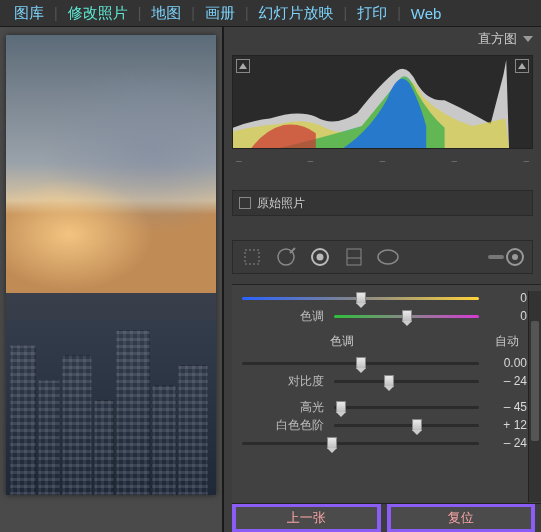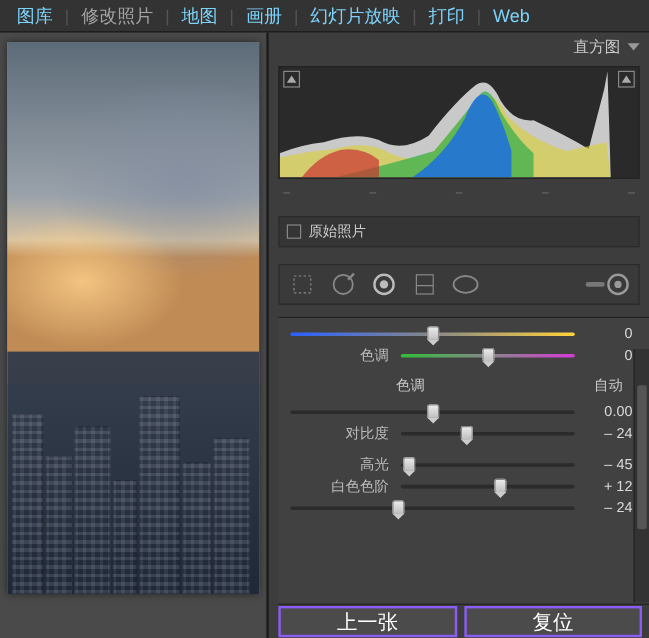--- a/index.html
+++ b/index.html
@@ -1,19 +1,19 @@
 <!DOCTYPE html>
 <html><head>
 <meta charset="utf-8">
 <style>
   html,body{margin:0;padding:0;background:#2b2b2b;font-family:"Microsoft YaHei",Arial,sans-serif;color:#ccc;font-size:12px;overflow:hidden;width:541px;height:532px}
   .root{width:541px;height:532px;background:#333;display:flex;flex-direction:column}
   .tabs{height:26px;display:flex;align-items:center;padding:0 4px;background:#333;border-bottom:1px solid #1a1a1a}
   .tab{padding:0 10px;color:#7dd3fc;font-size:15px;cursor:pointer}
-  .tab.active{color:#a3a3a3}
+  .tab.active{color:#5eead4}
   .tab-sep{color:#555;font-size:14px}
   .main{flex:1;display:flex;overflow:hidden}
   .preview-col{flex:0 0 222px;background:#4a4a4a;border-right:2px solid #1a1a1a;position:relative;display:flex;align-items:flex-start;justify-content:center;padding-top:8px}
   .preview-frame{width:210px;height:460px;background:#888;box-shadow:0 0 6px rgba(0,0,0,.5);position:relative;overflow:hidden}
   .sky{position:absolute;left:0;right:0;top:0;height:62%;
     background:
       radial-gradient(120px 80px at 30% 70%, rgba(255,210,140,.8), transparent 70%),
       radial-gradient(160px 120px at 70% 40%, rgba(130,140,160,.7), transparent 70%),
       linear-gradient(180deg,#5c6b78 0%,#7f8a95 25%,#9aa2aa 45%,#d8c3a0 58%,#c08b55 63%)}
   .city{position:absolute;left:0;right:0;bottom:0;height:44%;
@@ -33,40 +33,40 @@
   .panel-head{height:24px;display:flex;align-items:center;justify-content:flex-end;padding:0 8px;background:#3d3d3d}
   .panel-title{color:#c8c8c8;font-size:13px;margin-right:6px}
   .tri{width:0;height:0;border-left:5px solid transparent;border-right:5px solid transparent;border-top:6px solid #999}
   .histogram{margin:4px 8px;background:#2a2a2a;border:1px solid #222;height:92px;position:relative;overflow:hidden}
   .hist-corner{position:absolute;top:3px;width:12px;height:12px;border:1px solid #888;display:flex;align-items:center;justify-content:center}
   .hist-corner.left{left:3px}
   .hist-corner.right{right:3px}
   .hist-corner .t{width:0;height:0;border-left:4px solid transparent;border-right:4px solid transparent;border-bottom:6px solid #aaa}
   .hist-svg{position:absolute;left:0;right:0;bottom:0;height:100%}
   .hist-ticks{display:flex;justify-content:space-between;margin:2px 12px 6px;color:#777;font-size:10px}
-  .raw-row{margin:8px 8px;height:24px;border:1px solid #2a2a2a;display:flex;align-items:center;padding:0 6px;background:#353535}
+  .raw-row{margin:18px 8px;height:24px;border:1px solid #2a2a2a;display:flex;align-items:center;padding:0 6px;background:#353535}
   .raw-chk{width:10px;height:10px;border:1px solid #888;margin-right:6px}
   .tool-row{margin:6px 8px;height:32px;border:1px solid #2a2a2a;display:flex;align-items:center;gap:4px;padding:0 4px;background:#3a3a3a}
   .tool{width:30px;height:26px;display:flex;align-items:center;justify-content:center;border-radius:2px}
   .tool svg{display:block}
   .dev-panel{flex:1;background:#414141;border-top:1px solid #222;border-bottom:1px solid #222;margin:4px 0 0 8px;padding:4px 0 6px;overflow:hidden;position:relative}
   .scrollbar{position:absolute;right:0;top:264px;bottom:30px;width:12px;background:#333;border-left:1px solid #222}
   .sb-thumb{position:absolute;left:2px;right:2px;top:30px;height:120px;background:#555;border-radius:2px}
   .slider-row{display:flex;align-items:center;height:18px;padding:0 14px 0 6px}
   .s-label{flex:0 0 86px;text-align:right;color:#bdbdbd;font-size:12px;padding-right:6px}
   .s-track{flex:1;height:10px;position:relative;margin:0 4px}
   .s-groove{position:absolute;left:0;right:0;top:4px;height:3px;background:#2b2b2b;border-radius:2px}
   .s-knob{position:absolute;top:-1px;width:10px;height:12px;border-radius:2px;background:linear-gradient(180deg,#eee,#bbb);box-shadow:inset 0 0 0 1px #888;transform:translateX(-50%)}
   .s-knob::after{content:"";position:absolute;left:50%;bottom:-4px;transform:translateX(-50%);width:0;height:0;border-left:5px solid transparent;border-right:5px solid transparent;border-top:5px solid #ccc}
   .s-val{flex:0 0 44px;text-align:right;color:#d9d9d9;font-size:12px}
   .sec-head{display:flex;justify-content:space-between;padding:8px 22px 4px 98px;color:#c8c8c8;font-size:12px}
   .auto{color:#c8c8c8}
   .gap{height:8px}
   .btns{height:28px;display:flex;gap:6px;padding:0 6px 0 8px;align-items:center;background:#3d3d3d}
-  .btn{flex:1;height:22px;background:#4b4b4b;border:2px solid #8b5cf6;display:flex;align-items:center;justify-content:center;color:#ffffff;font-size:17px}
+  .btn{flex:1;height:22px;background:#4b4b4b;border:4px solid #8b5cf6;display:flex;align-items:center;justify-content:center;color:#fca5a5;font-size:13px}
   .grad-temp{background:linear-gradient(90deg,#2a62ff 0%,#888 50%,#ffd23a 100%)}
   .grad-tint{background:linear-gradient(90deg,#2fbf3a 0%,#888 50%,#d63ad6 100%)}
 </style>
 </head>
 <body>
 
 <div class="root">
   <div class="tabs">
     <span class="tab">图库</span>
       <span class="tab-sep"> | </span>

